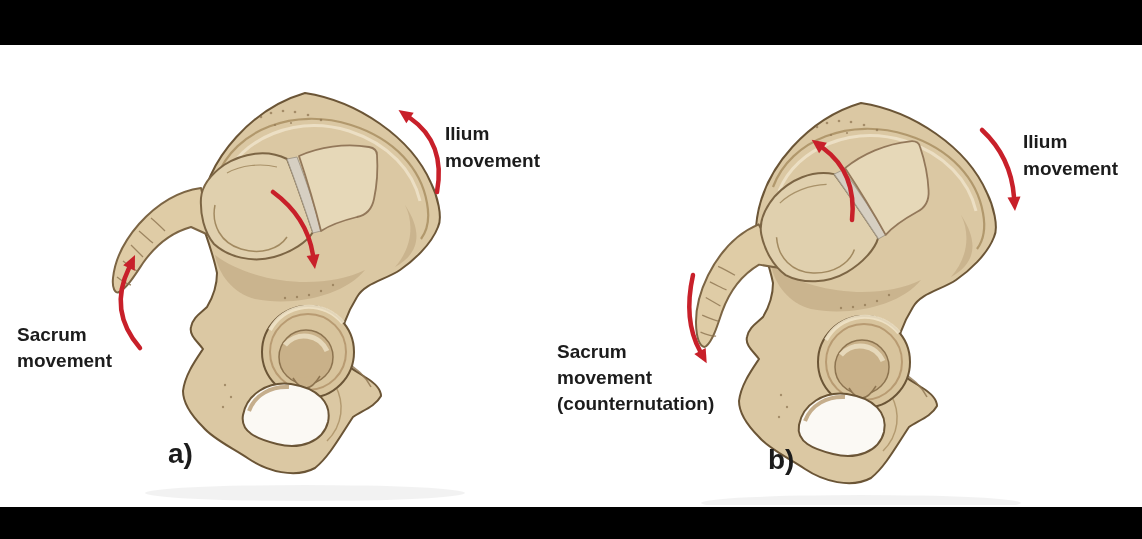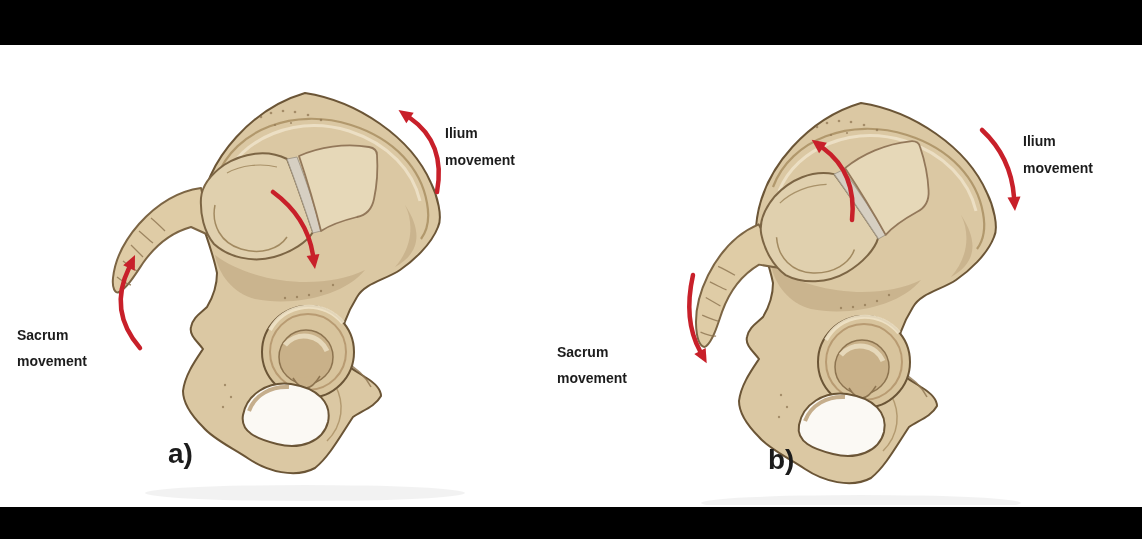--- a/index.html
+++ b/index.html
@@ -4,21 +4,21 @@
 <style>
   html,body{margin:0;padding:0;background:#ffffff;}
   body{width:1142px;height:539px;position:relative;overflow:hidden;
        font-family:"Liberation Sans",sans-serif;}
   .bar{position:absolute;left:0;width:1142px;background:#000;}
   .bar.top{top:0;height:45px;}
   .bar.bottom{top:507px;height:32px;}
   .panel-svg{position:absolute;width:400px;height:420px;}
   #panel-a-svg{left:65px;top:85px;}
   #panel-b-svg{left:645px;top:85px;}
-  .label{position:absolute;color:#1c1c1c;font-weight:bold;font-size:14px;line-height:27px;}
+  .label{position:absolute;color:#1c1c1c;font-weight:bold;font-size:19px;line-height:27px;}
   .label span{display:block;}
   .label.tight span{line-height:26px;}
   .caption{position:absolute;color:#1c1c1c;font-weight:bold;font-size:28px;line-height:28px;}
   #label-ilium-a{left:445px;top:120px;}
   #label-sacrum-a{left:17px;top:322px;}
   #caption-a{left:168px;top:440px;}
   #label-ilium-b{left:1023px;top:128px;}
   #label-sacrum-b{left:557px;top:339px;}
   #caption-b{left:768px;top:446px;}
   svg .arrow-line{fill:none;stroke:#c8202a;stroke-width:4.5;stroke-linecap:round;}
@@ -179,15 +179,16 @@
 <div id="caption-a" class="caption">a)</div>
 
 <div id="label-ilium-b" class="label">
   <span>Ilium</span>
   <span>movement</span>
 </div>
 
 <div id="label-sacrum-b" class="label tight">
   <span>Sacrum</span>
   <span>movement</span>
+  <span>(counternutation)</span>
 </div>
 
 <div id="caption-b" class="caption">b)</div>
 
 </body></html>

